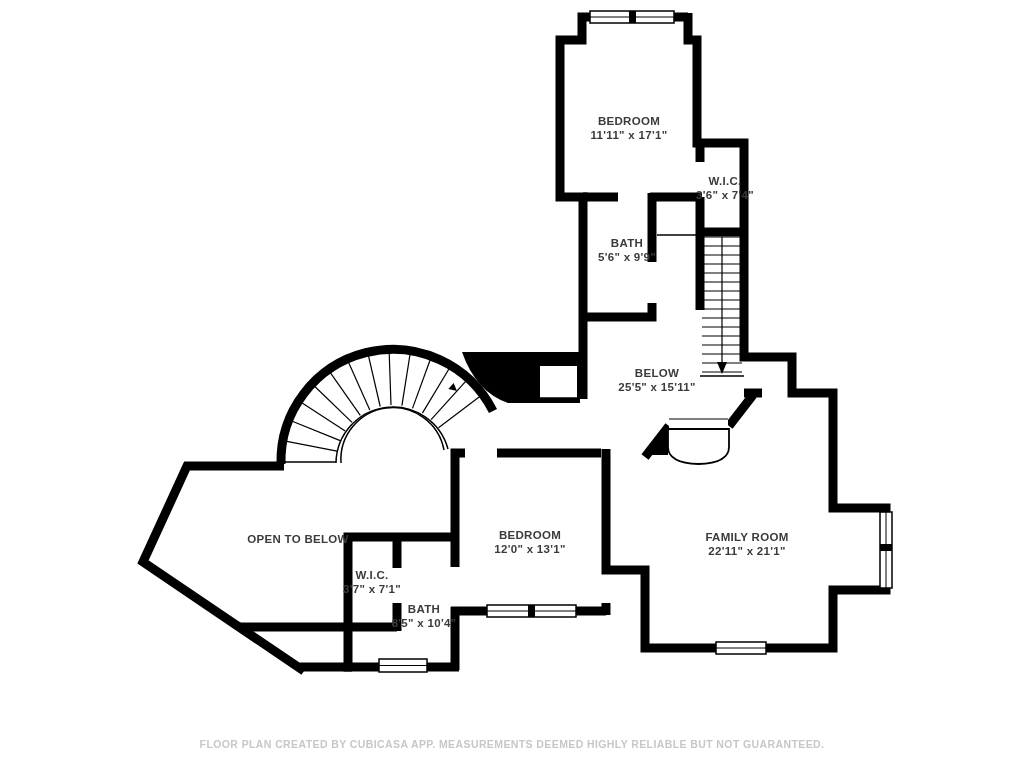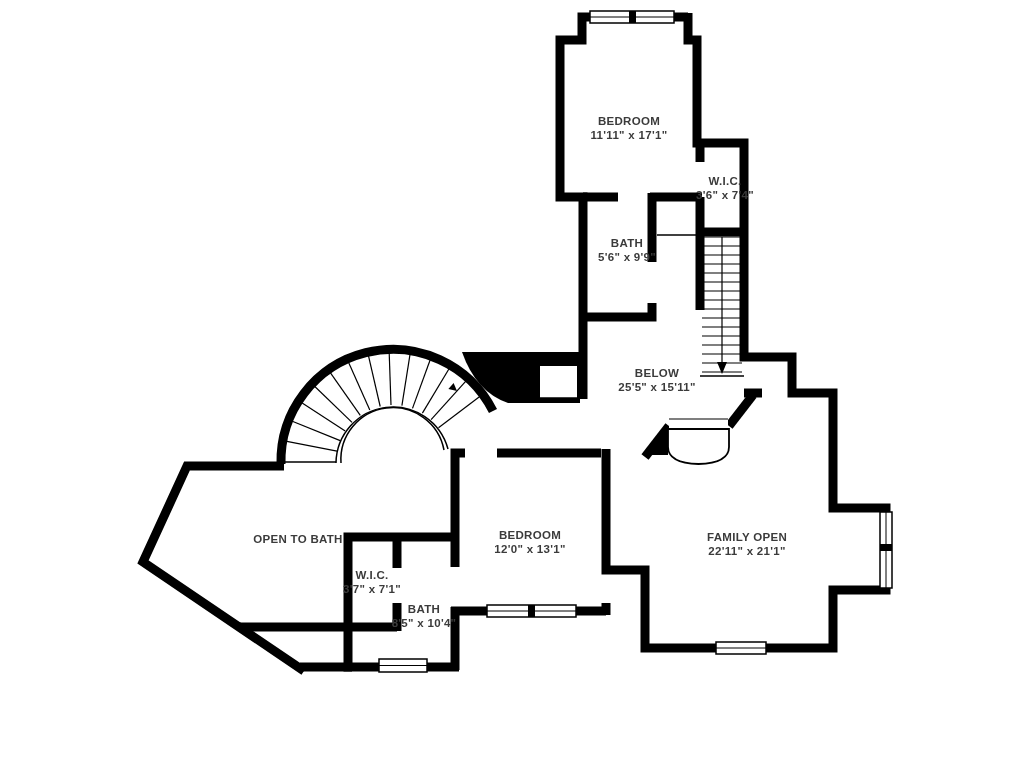--- a/index.html
+++ b/index.html
@@ -145,32 +145,33 @@
   </div>
   <div class="room-label" style="left:627px;top:236px">
     <div class="room-name">BATH</div>
     <div class="room-dims">5'6" x 9'9"</div>
   </div>
   <div class="room-label" style="left:657px;top:366px">
     <div class="room-name">BELOW</div>
     <div class="room-dims">25'5" x 15'11"</div>
   </div>
   <div class="room-label" style="left:298px;top:532px">
-    <div class="room-name">OPEN TO BATH</div>
+    <div class="room-name">OPEN TO BELOW</div>
   </div>
   <div class="room-label" style="left:372px;top:568px">
     <div class="room-name">W.I.C.</div>
     <div class="room-dims">3'7" x 7'1"</div>
   </div>
   <div class="room-label" style="left:424px;top:602px">
     <div class="room-name">BATH</div>
     <div class="room-dims">8'5" x 10'4"</div>
   </div>
   <div class="room-label" style="left:530px;top:528px">
     <div class="room-name">BEDROOM</div>
     <div class="room-dims">12'0" x 13'1"</div>
   </div>
   <div class="room-label" style="left:747px;top:530px">
-    <div class="room-name">FAMILY OPEN</div>
+    <div class="room-name">FAMILY ROOM</div>
     <div class="room-dims">22'11" x 21'1"</div>
   </div>
 
+  <div id="footer-note">FLOOR PLAN CREATED BY CUBICASA APP. MEASUREMENTS DEEMED HIGHLY RELIABLE BUT NOT GUARANTEED.</div>
 </div>
 
 </body></html>

